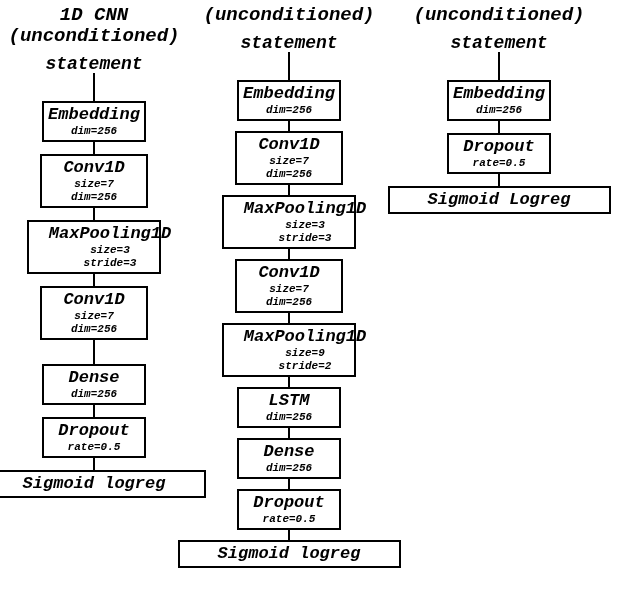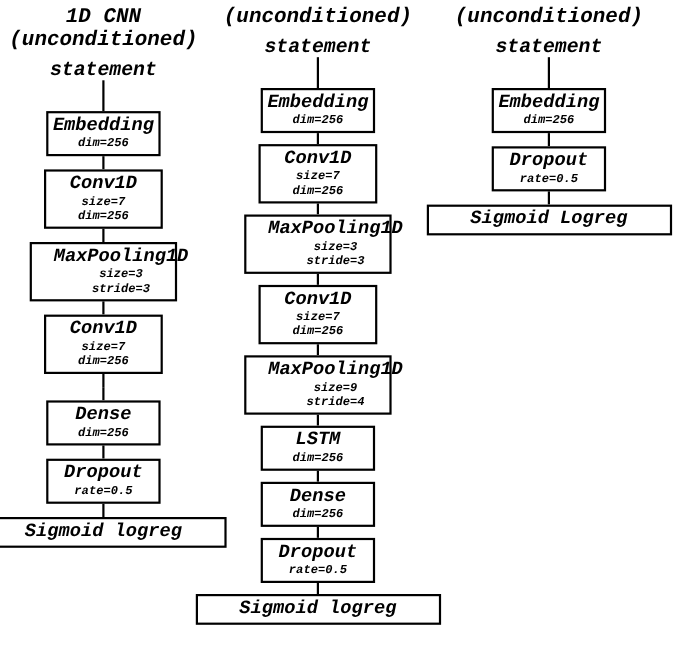--- a/index.html
+++ b/index.html
@@ -122,21 +122,21 @@
     <div class="node w-narrow">
       <span class="node-label">Conv1D</span>
       <span class="node-param">size=7</span>
       <span class="node-param">dim=256</span>
     </div>
     <div class="gap"></div>
 
     <div class="node w-wide">
       <span class="node-label">MaxPooling1D</span>
       <span class="node-param">size=9</span>
-      <span class="node-param">stride=4</span>
+      <span class="node-param">stride=2</span>
     </div>
     <div class="gap"></div>
 
     <div class="node w-med">
       <span class="node-label">LSTM</span>
       <span class="node-param">dim=256</span>
     </div>
     <div class="gap"></div>
 
     <div class="node w-med">

